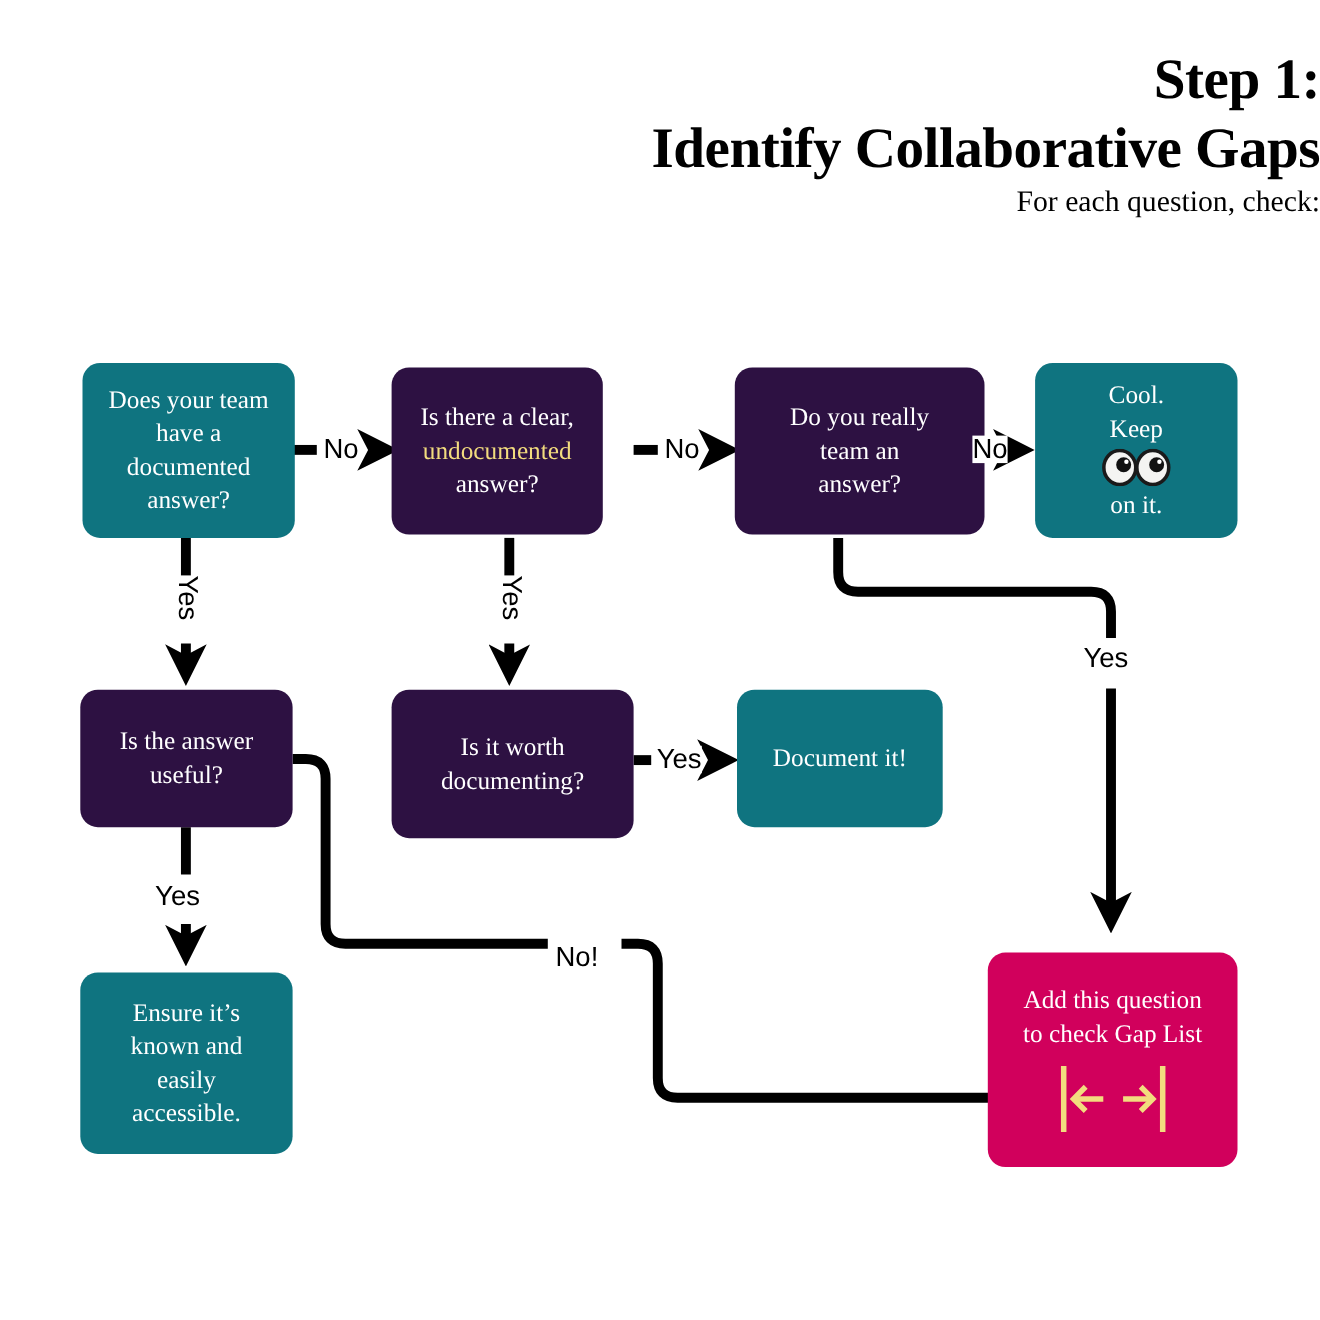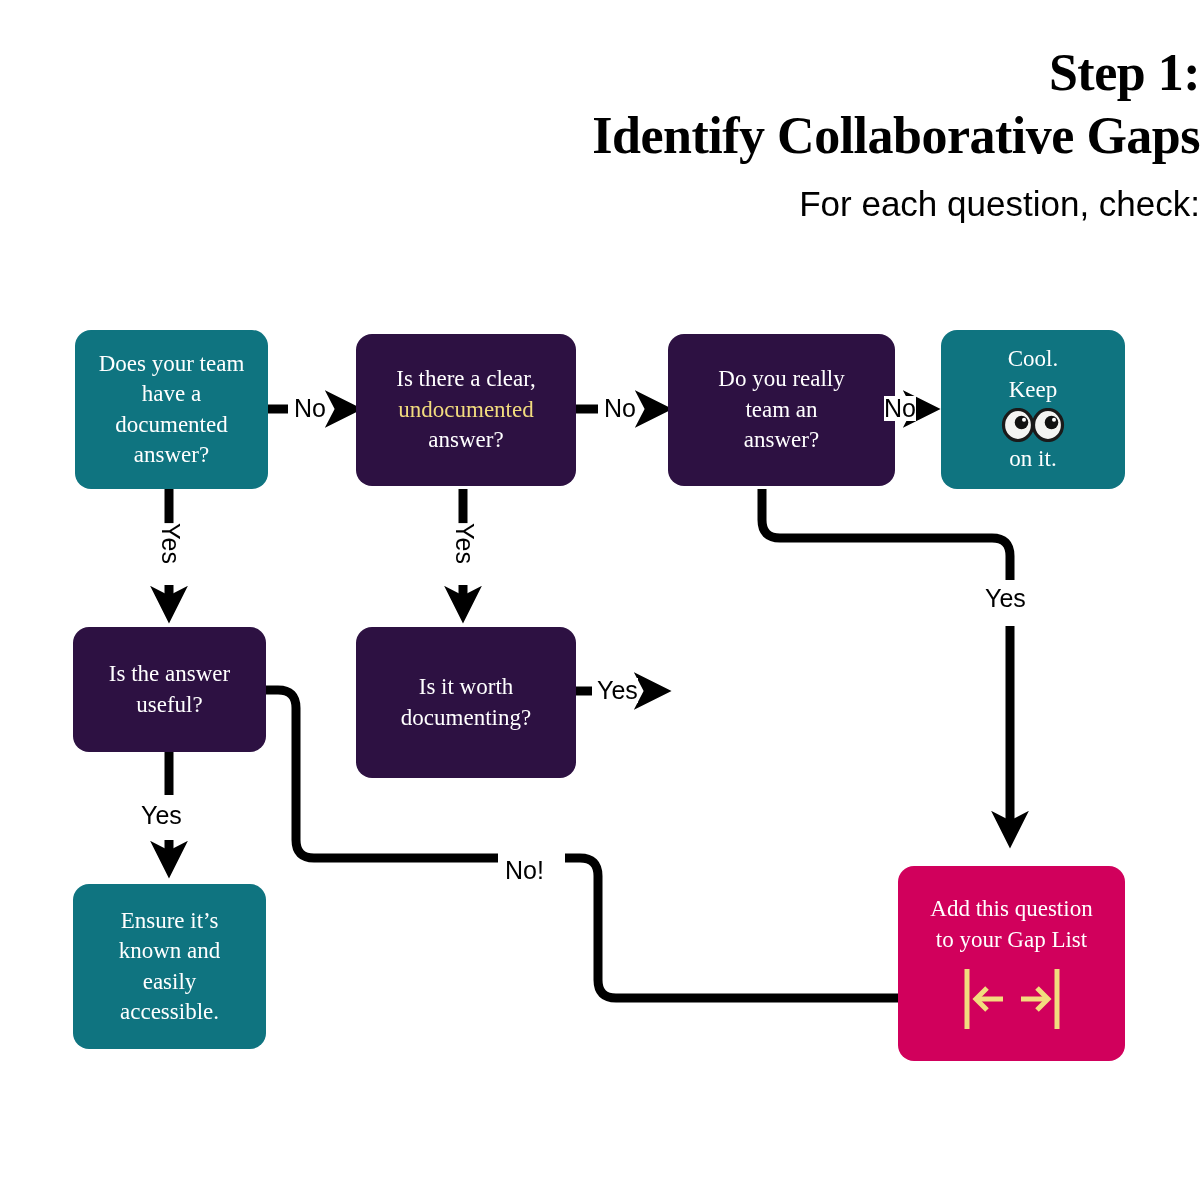--- a/index.html
+++ b/index.html
@@ -31,25 +31,25 @@
   .title-line {
     font-family: "Liberation Serif", "DejaVu Serif", serif;
     font-weight: bold;
     color: #000000;
     line-height: 1.10;
     letter-spacing: -0.5px;
   }
   .title-line-1 { font-size: 52px; }
   .title-line-2 { font-size: 52px; margin-top: 6px; }
   .subtitle {
-    font-family: Liberation Sans, sans-serif;
+    font-family: Liberation Serif, serif;
     font-weight: normal;
-    font-size: 35px;
+    font-size: 27px;
     color: #000000;
-    margin-top: 20px;
+    margin-top: 4px;
   }
 
   
   #flow {
     position: absolute;
     left: 0;
     top: 0;
     width: 1200px;
     height: 1200px;
   }
@@ -140,21 +140,21 @@
     </g>
   </svg>
 
   <div class="node" style="left:75px; top:330px; width:193px; height:159px; background:#0F7480;">
     <span class="ln">Does your team</span>
     <span class="ln">have a</span>
     <span class="ln">documented</span>
     <span class="ln">answer?</span>
   </div>
 
-  <div class="node" style="left:356px; top:334px; width:220px; height:152px; background:#2D1142;">
+  <div class="node" style="left:356px; top:334px; width:192px; height:152px; background:#2D1142;">
     <span class="ln">Is there a clear,</span>
     <span class="ln hl">undocumented</span>
     <span class="ln">answer?</span>
   </div>
 
   <div class="node" style="left:668px; top:334px; width:227px; height:152px; background:#2D1142;">
     <span class="ln">Do you really</span>
     <span class="ln">team an</span>
     <span class="ln">answer?</span>
   </div>
@@ -173,36 +173,39 @@
       </svg>
     </span>
     <span class="ln">on it.</span>
   </div>
 
   <div class="node" style="left:73px; top:627px; width:193px; height:125px; background:#2D1142;">
     <span class="ln">Is the answer</span>
     <span class="ln">useful?</span>
   </div>
 
-  <div class="node" style="left:356px; top:627px; width:220px; height:151px; background:#2D1142;">
+  <div class="node" style="left:356px; top:627px; width:220px; height:135px; background:#2D1142;">
     <span class="ln">Is it worth</span>
     <span class="ln">documenting?</span>
   </div>
 
+  <div class="node" style="left:670px; top:627px; width:187px; height:125px; background:#0F7480;">
+    <span class="ln">Document it!</span>
+  </div>
 
   <div class="node" style="left:73px; top:884px; width:193px; height:165px; background:#0F7480;">
     <span class="ln">Ensure it’s</span>
     <span class="ln">known and</span>
     <span class="ln">easily</span>
     <span class="ln">accessible.</span>
   </div>
 
   <div class="node" style="left:898px; top:866px; width:227px; height:195px; background:#D1005C;">
     <span class="ln">Add this question</span>
-    <span class="ln">to your Gap List</span>
+    <span class="ln">to check Gap List</span>
     <span class="gap-icon">
       <svg width="100" height="68" viewBox="0 0 100 68">
         <g stroke="#F2DC7E" stroke-width="5" fill="none" stroke-linecap="butt">
           <line x1="5" y1="4" x2="5" y2="64"></line>
           <line x1="95" y1="4" x2="95" y2="64"></line>
           <line x1="41" y1="34" x2="15" y2="34"></line>
           <polyline points="25,23 14,34 25,45" stroke-linejoin="miter"></polyline>
           <line x1="59" y1="34" x2="85" y2="34"></line>
           <polyline points="75,23 86,34 75,45" stroke-linejoin="miter"></polyline>
         </g>

